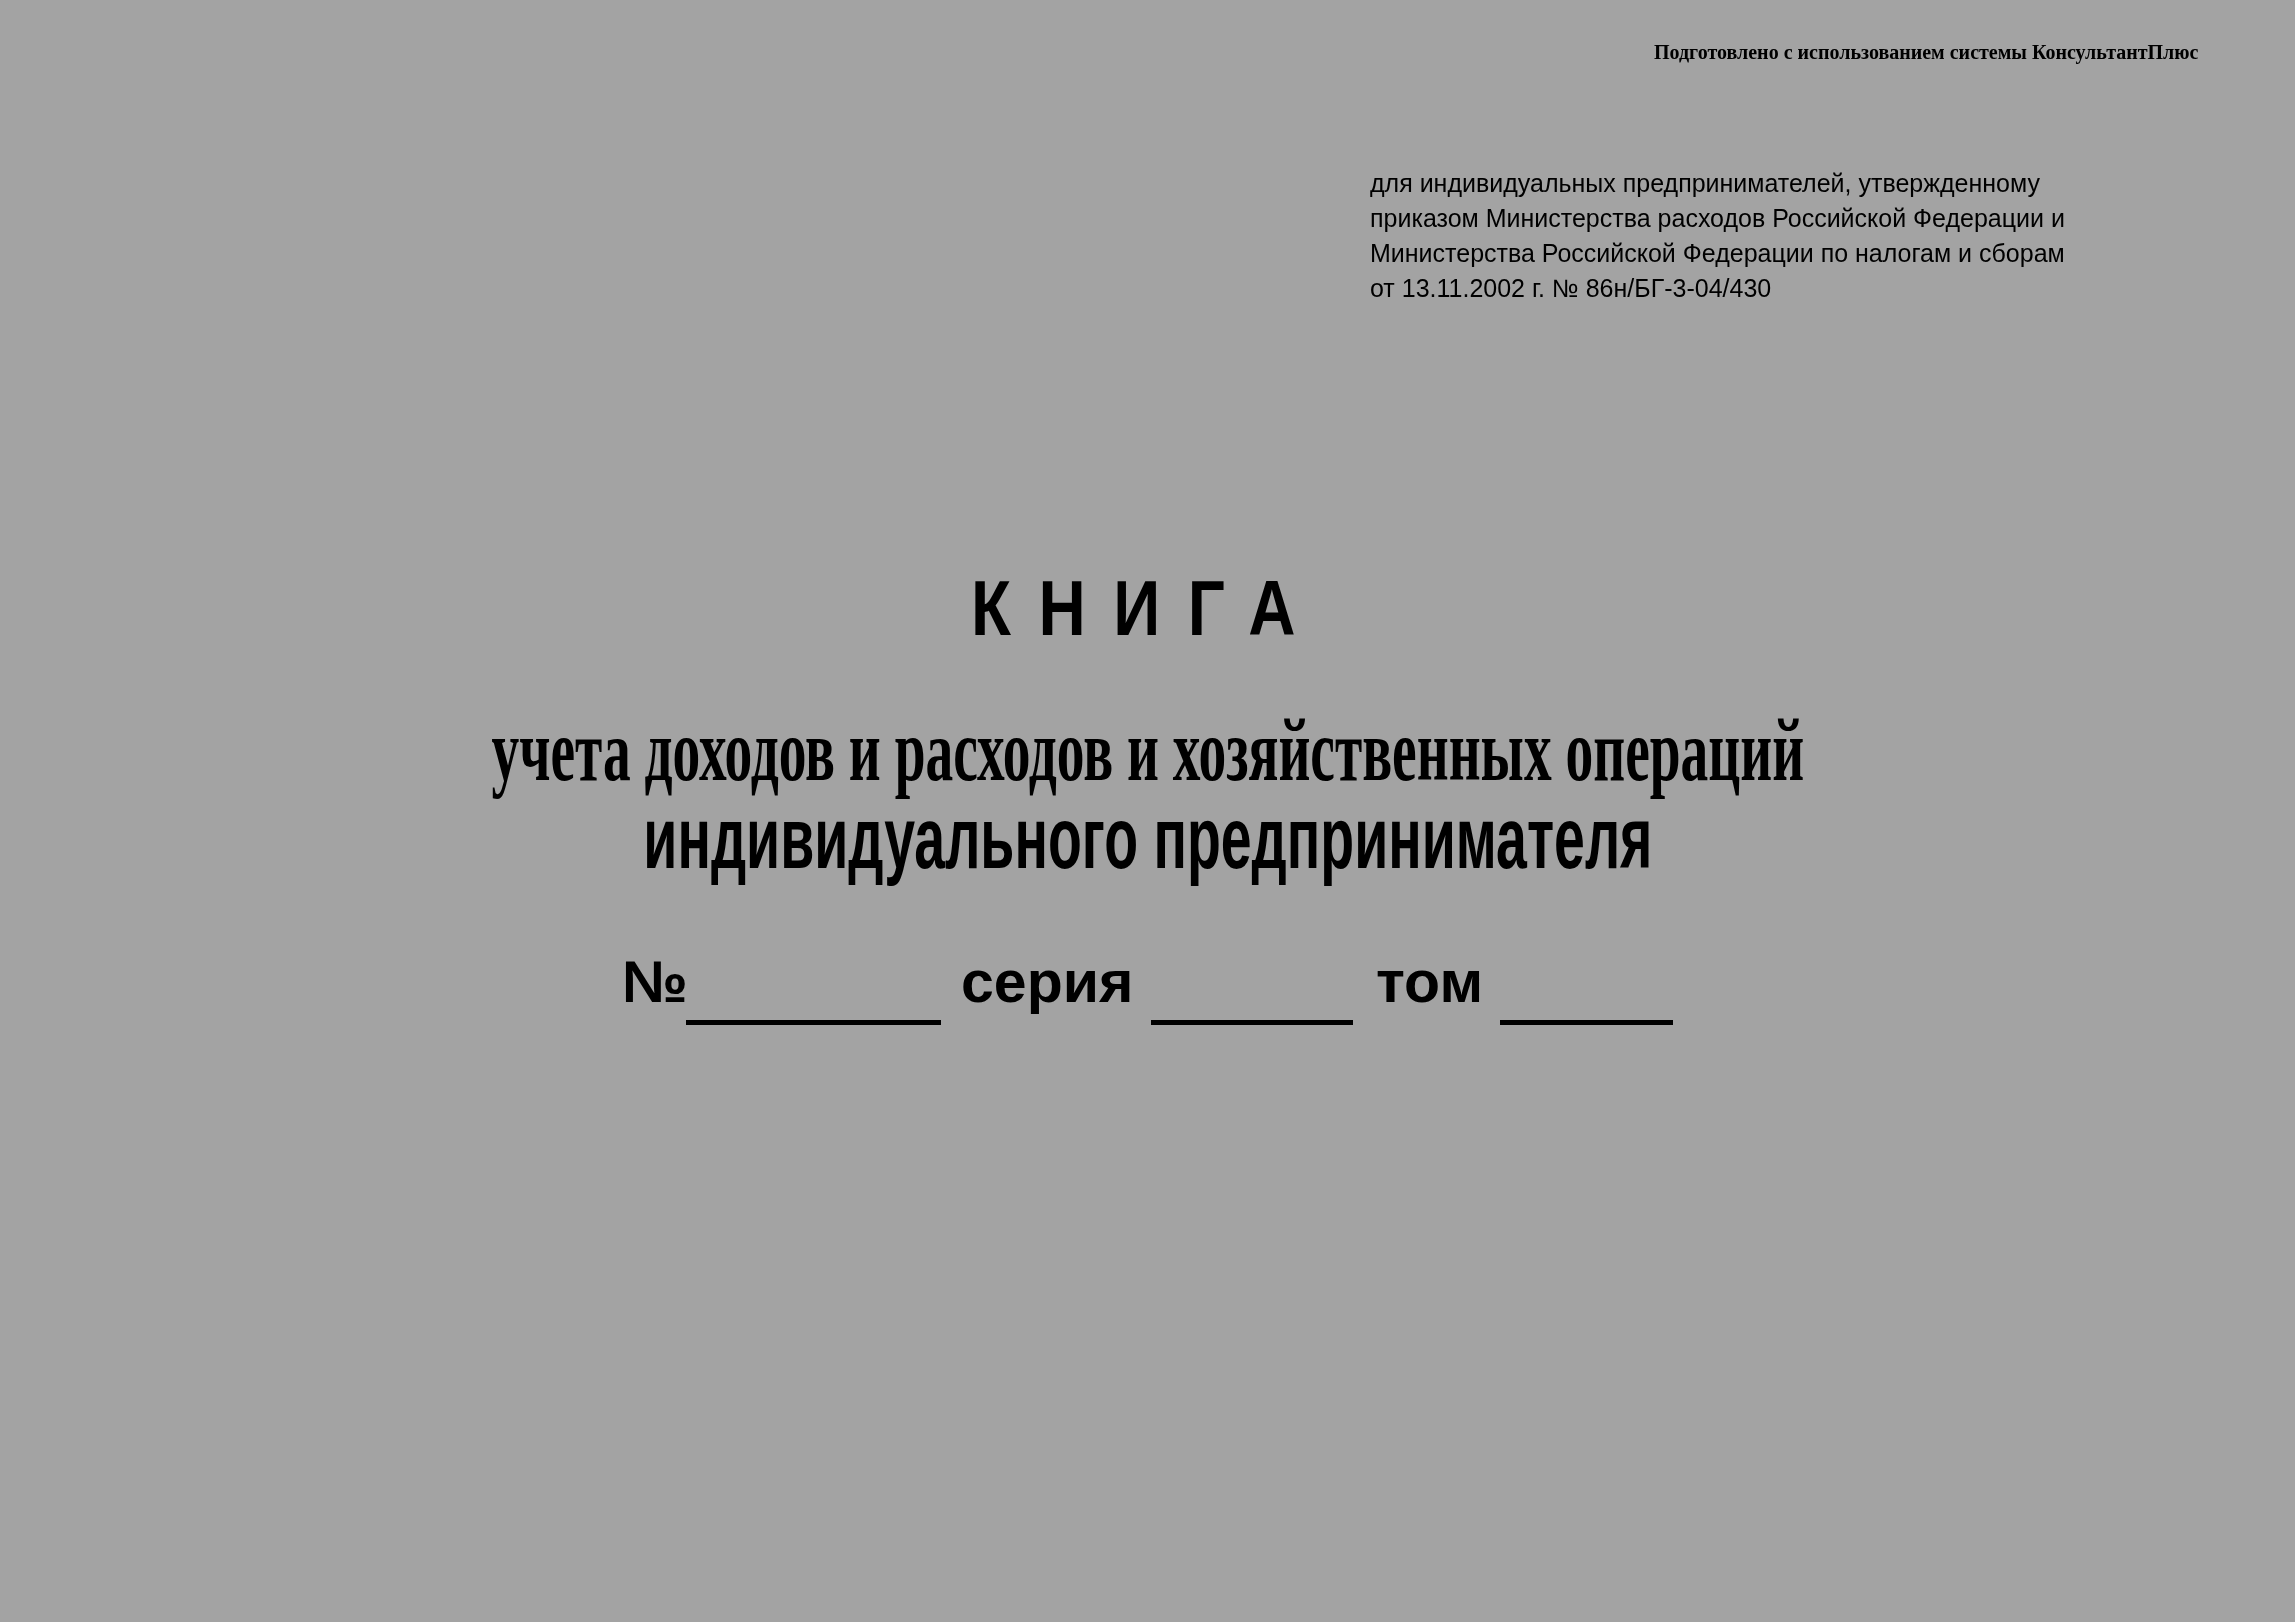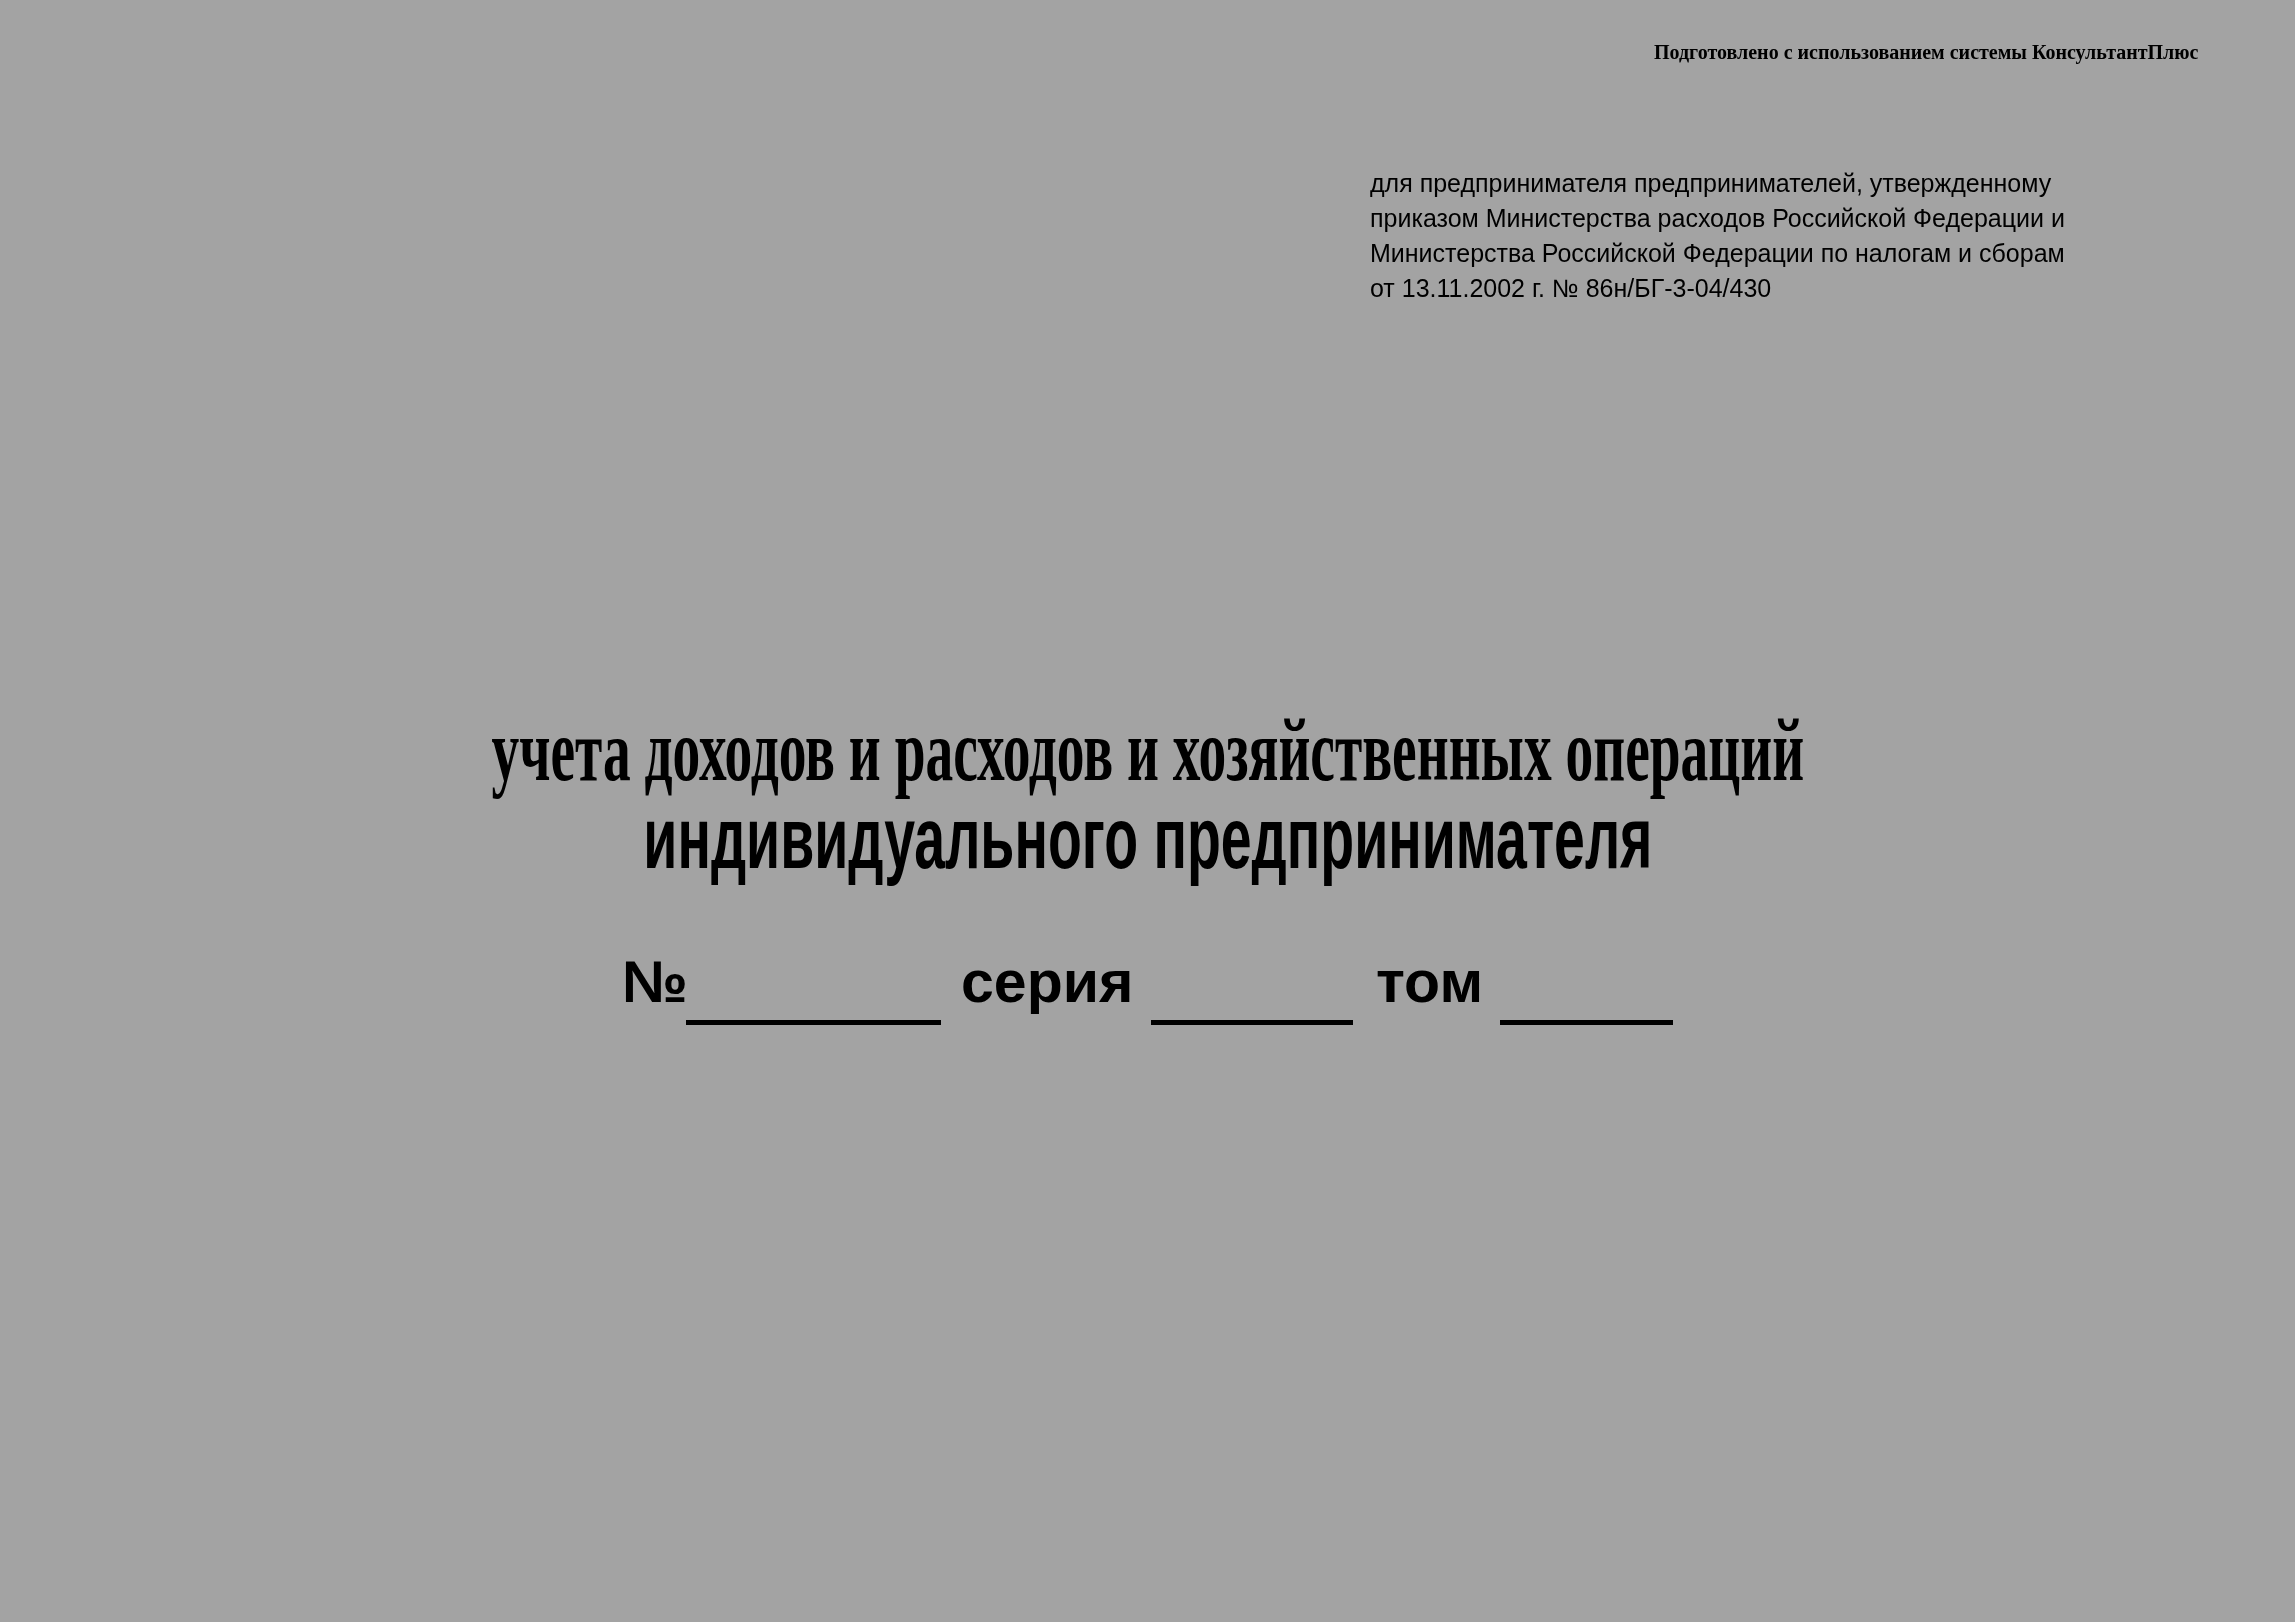--- a/index.html
+++ b/index.html
@@ -93,26 +93,29 @@
   .blank-volume { left: 1500px; width: 173px; }
 </style>
 </head>
 <body>
 
 <div class="page">
 
   <div class="prepared-note">Подготовлено с использованием системы КонсультантПлюс</div>
 
   <div class="appendix">
-    <div>для предпринимателя предпринимателей, утвержденному</div>
+    <div>для индивидуальных предпринимателей, утвержденному</div>
     <div>приказом Министерства расходов Российской Федерации и</div>
     <div>Министерства Российской Федерации по налогам и сборам</div>
     <div>от 13.11.2002 г. № 86н/БГ-3-04/430</div>
   </div>
 
+  <div class="doc-title-row">
+    <span class="doc-title-text">КНИГА</span>
+  </div>
 
   <div class="subtitle-row line1">
     <span class="subtitle-text">учета доходов и расходов и хозяйственных операций</span>
   </div>
 
   <div class="subtitle-row line2">
     <span class="subtitle-text">индивидуального предпринимателя</span>
   </div>
 
   <span class="number-row-label lbl-number">№</span>

